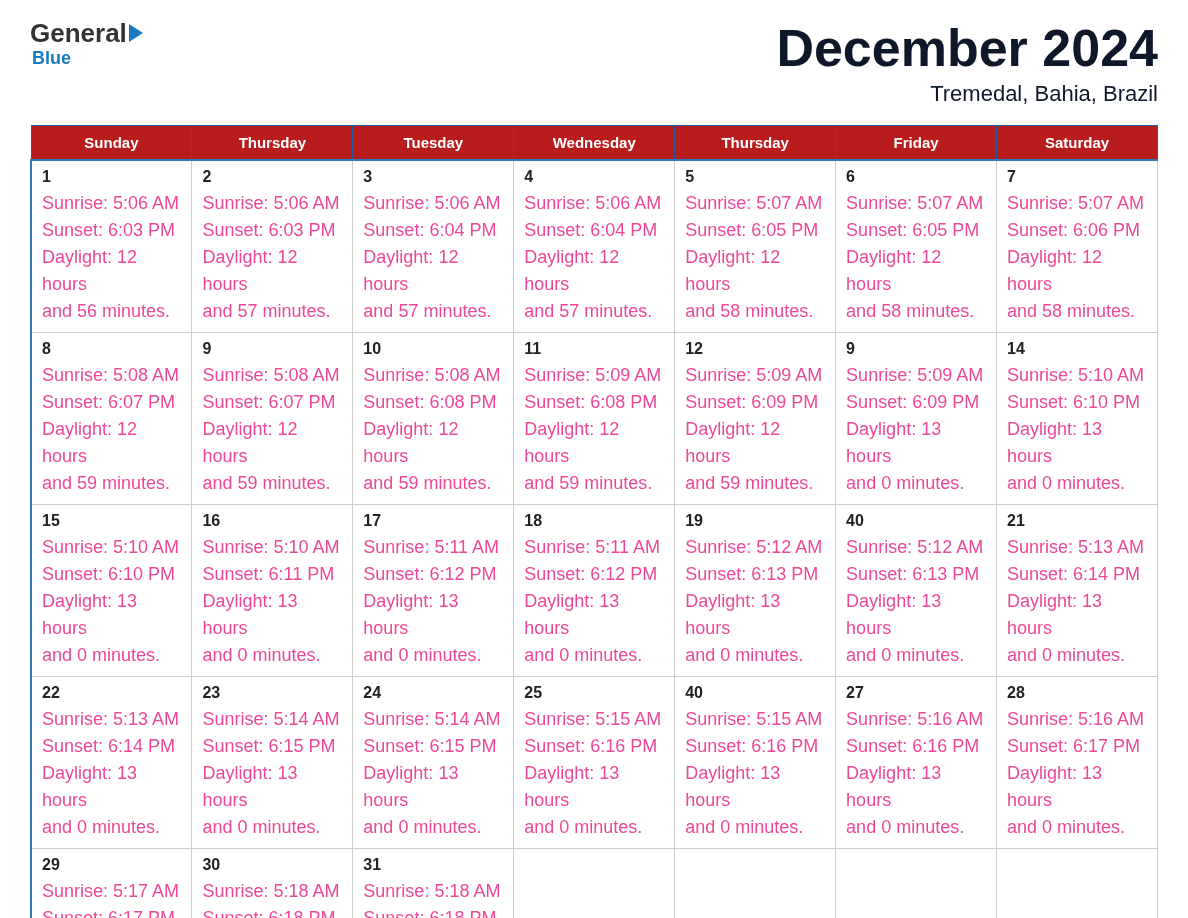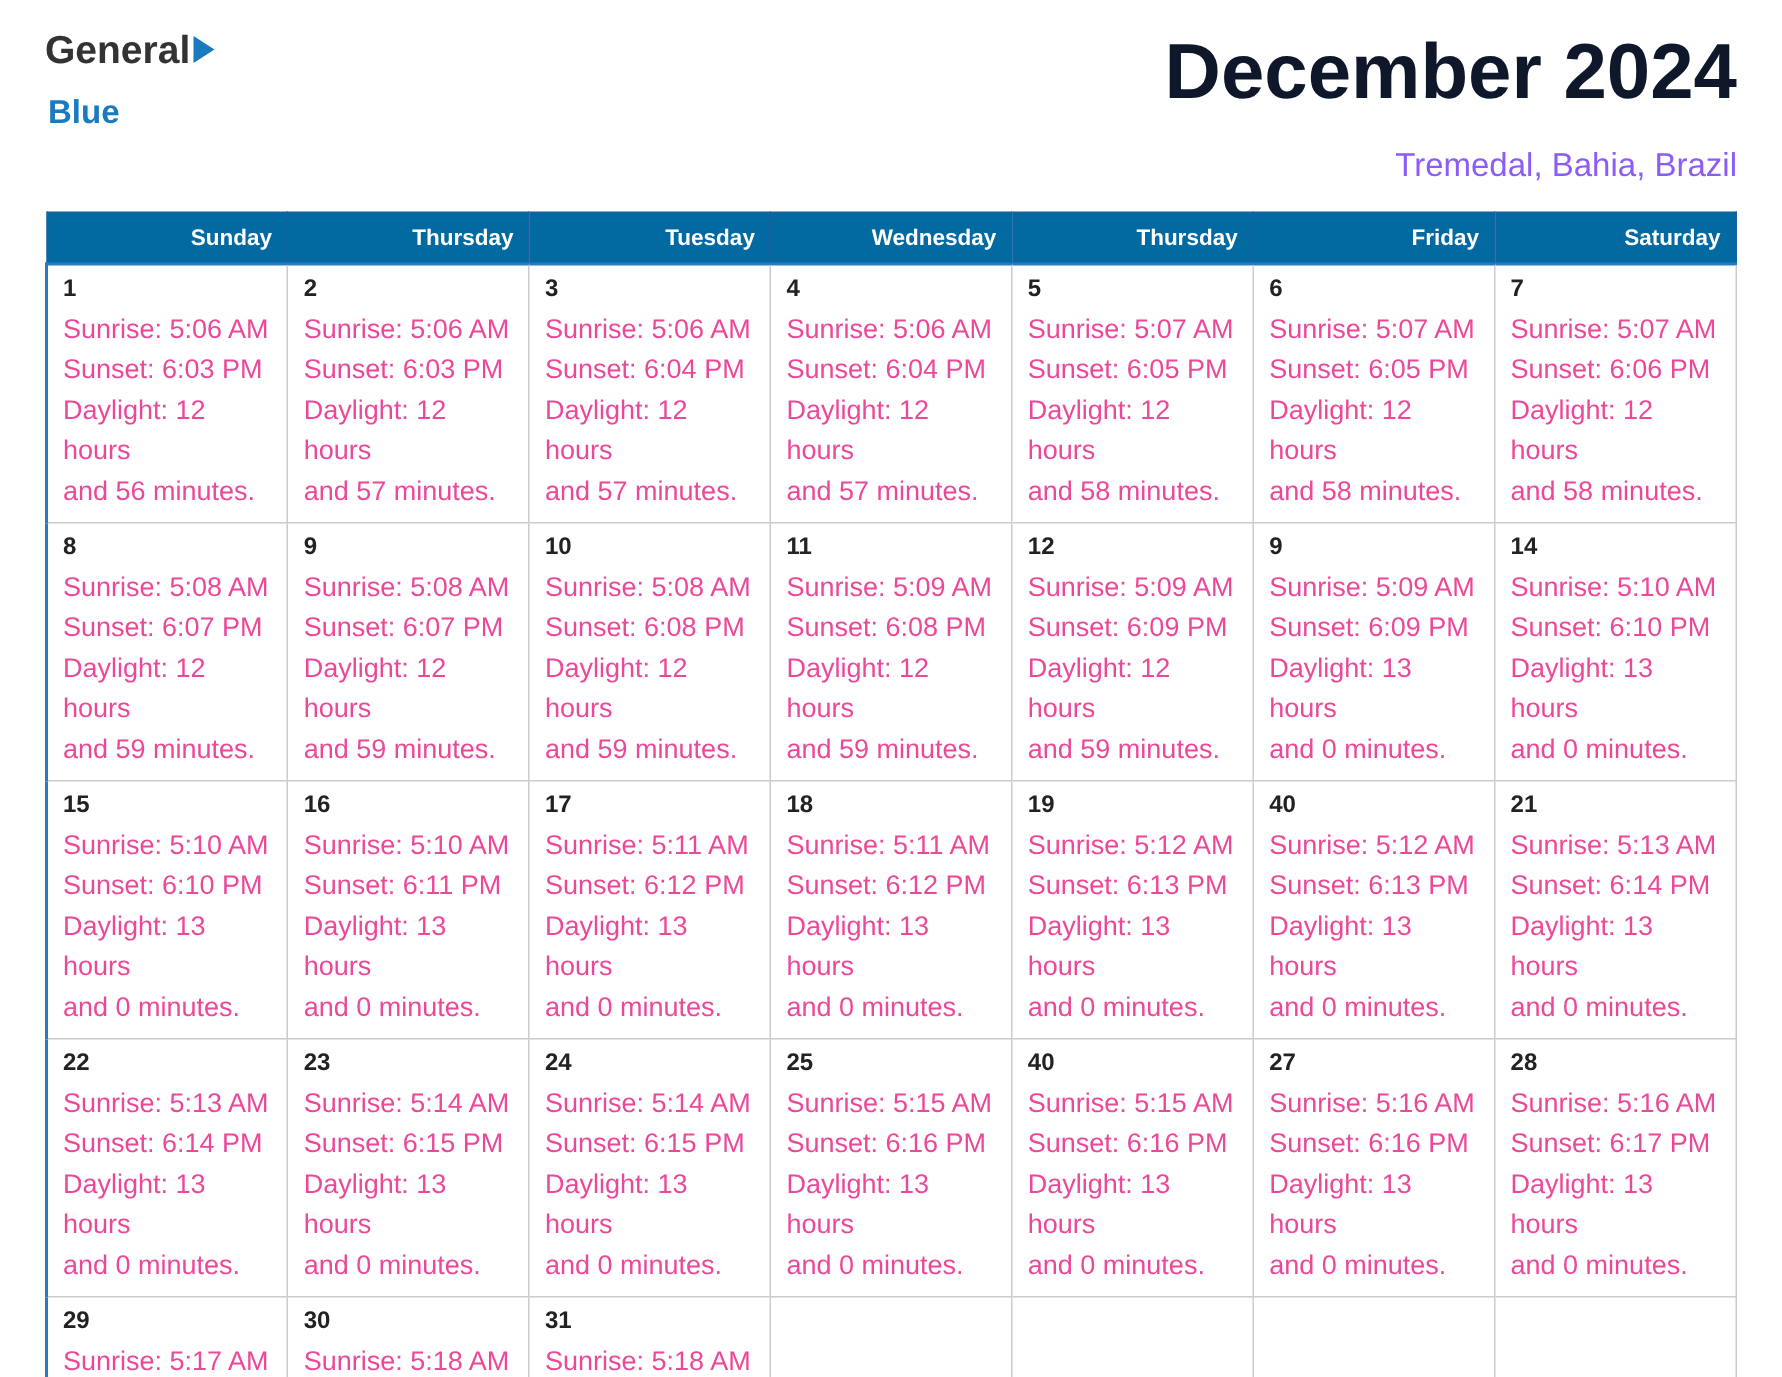--- a/index.html
+++ b/index.html
@@ -34,52 +34,52 @@
       width: 0;
       height: 0;
       border-left: 14px solid #1a7abf;
       border-top: 9px solid transparent;
       border-bottom: 9px solid transparent;
       margin: 0 2px;
       display: inline-block;
     }
     .logo-subtitle {
       color: #1a7abf;
-      font-size: 22px;
-      font-weight: bold;
-      margin-top: 16px;
+      font-size: 18px;
+      font-weight: bold;
+      margin-top: 2px;
       margin-left: 2px;
     }
     .title-block {
       text-align: right;
     }
     .title-block h1 {
       font-size: 52px;
       font-weight: bold;
       color: #0f172a;
       line-height: 1.1;
     }
     .title-block h2 {
       font-size: 22px;
       font-weight: normal;
-      color: #8b5cf6;
-      margin-top: 20px;
+      color: #0f172a;
+      margin-top: 4px;
     }
     table {
       width: 100%;
       border-collapse: collapse;
     }
     thead tr th {
-      background-color: #0369a1;
+      background-color: #b91c1c;
       color: #fff;
       font-size: 15px;
       font-weight: bold;
       padding: 8px 10px;
       border: 1px solid #1a5fa0;
-      text-align: right;
+      text-align: center;
     }
     tbody tr td {
       vertical-align: top;
       border: 1px solid #ccc;
       padding: 7px 10px;
       font-size: 13px;
       color: #333;
       width: 14.28%;
       height: 105px;
     }

